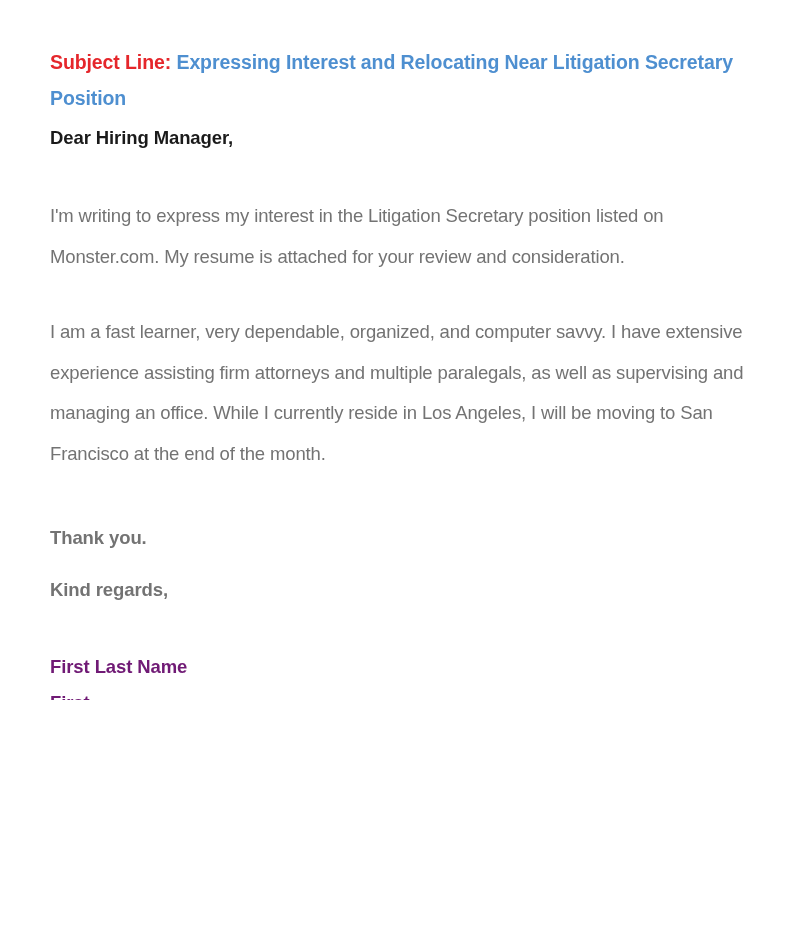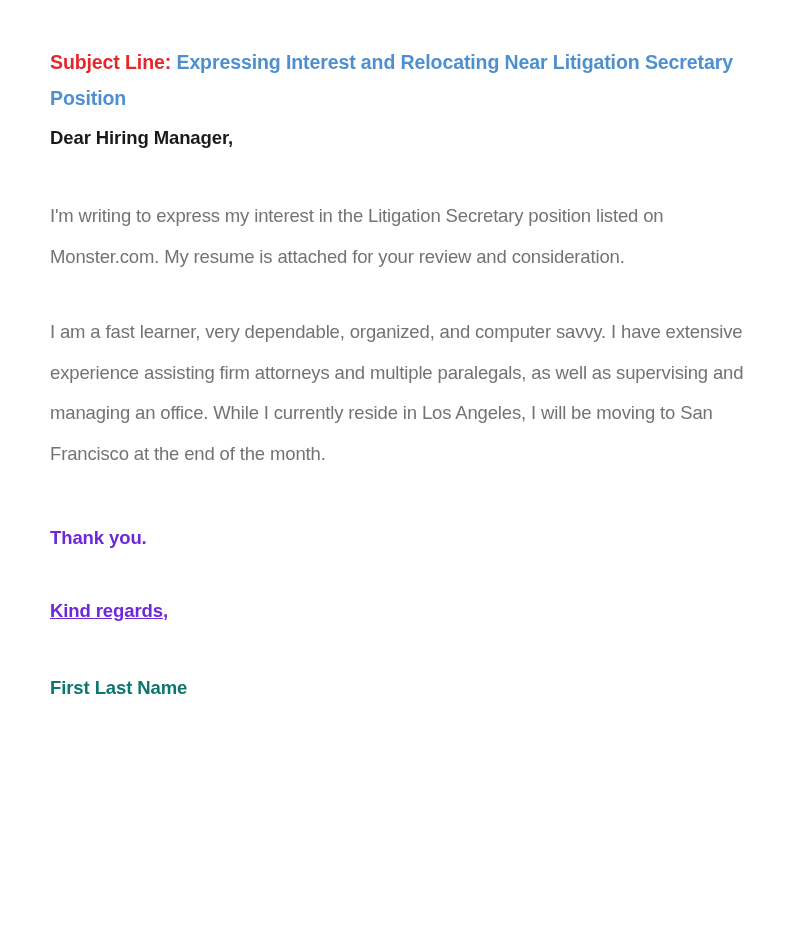--- a/index.html
+++ b/index.html
@@ -65,43 +65,42 @@
     max-width: 700px;
   }
 
   .body-para:last-child {
     margin-bottom: 0;
   }
 
   .closing-line {
     font-size: 18.5px;
     font-weight: bold;
-    color: #6d28d9;
+    color: #737373;
     line-height: 28px;
     letter-spacing: -0.1px;
     margin: 0;
   }
 
   .closing-thanks {
     margin-top: 50px;
   }
 
   .closing-regards {
-    margin-top: 45px;
-    text-decoration: underline;
+    margin-top: 24px;
   }
 
   .signature-block {
     margin-top: 45px;
   }
 
   .signature-line {
     font-size: 18.5px;
     font-weight: bold;
-    color: #0f766e;
+    color: #701a75;
     line-height: 36px;
     letter-spacing: -0.1px;
     margin: 0;
   }
 </style>
 </head>
 <body>
 
 <div class="letter-page">
 

